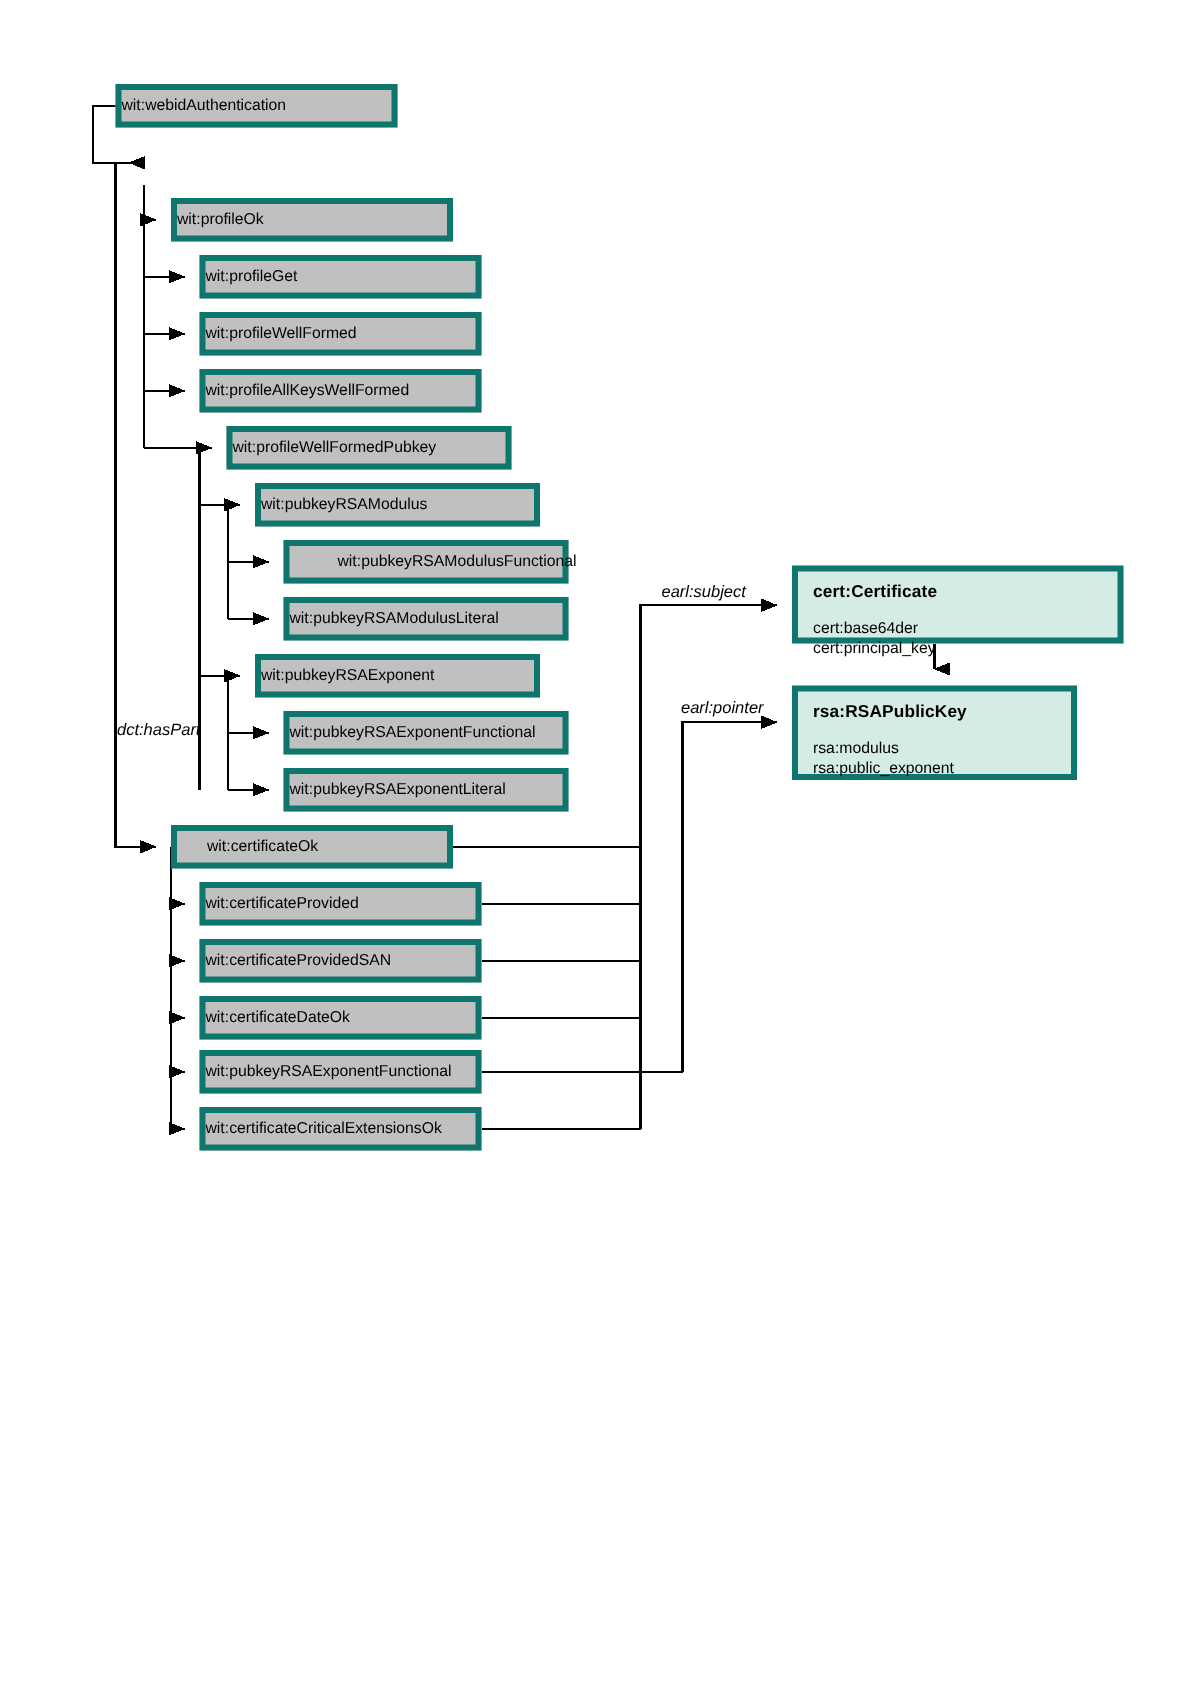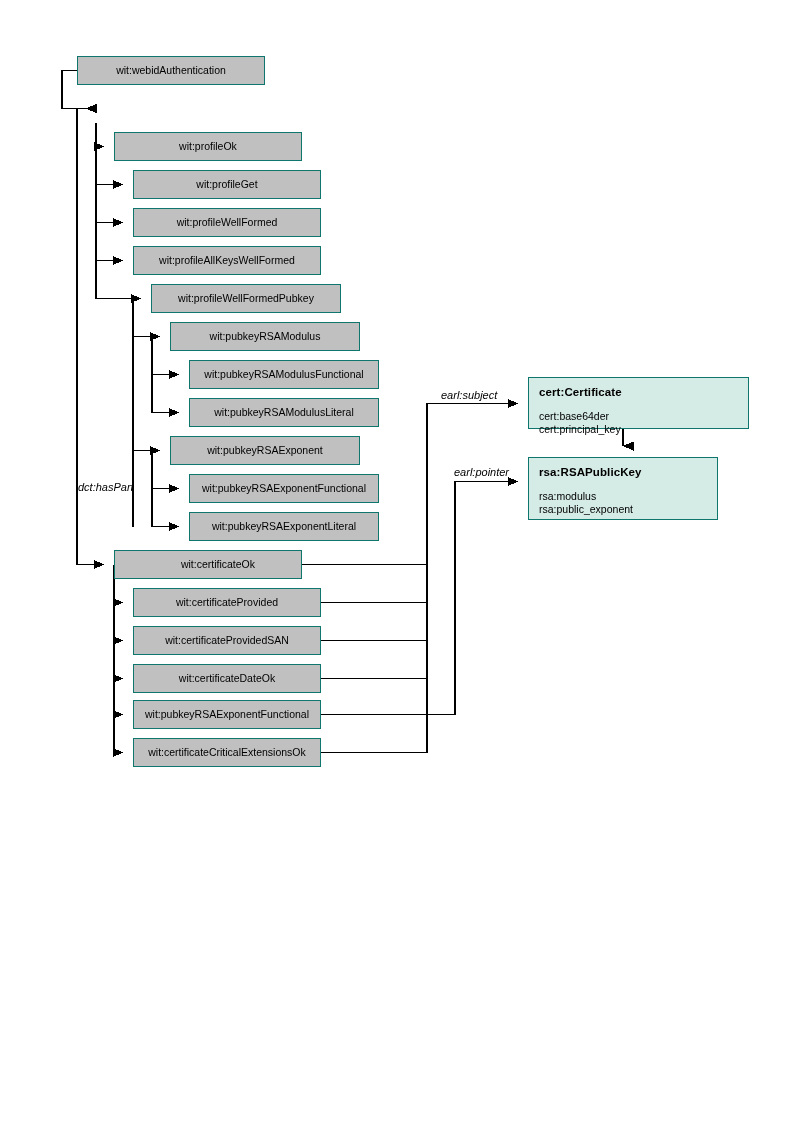--- a/index.html
+++ b/index.html
@@ -6,22 +6,22 @@
   body{
     width:794px;height:1123px;background:#ffffff;
     font-family:"Liberation Sans","DejaVu Sans",sans-serif;
     -webkit-font-smoothing:antialiased;
   }
   #canvas{position:relative;width:794px;height:1123px;overflow:hidden;}
   svg#wires{position:absolute;left:0;top:0;width:794px;height:1123px;}
 
   .node{
     position:absolute;box-sizing:border-box;
-    border:1px solid #0f766e;
-    display:flex;align-items:center;justify-content:center;
+    border:4px solid #0f766e;
+    display:flex;align-items:center;justify-content:flex-start;
     font-size:10.5px;color:#000000;line-height:1.1;
     text-align:center;
   }
   .node.gray{background:#c0c0c0;}
   .node.cyan{
     background:#d5ebe6;display:block;padding:8px 10px 6px 10px;
     text-align:left;
   }
   .cyan .title{font-weight:bold;font-size:11.5px;letter-spacing:.1px;}
   .cyan .props{margin-top:11px;font-size:10.5px;line-height:1.25;}
@@ -109,21 +109,21 @@
   </div>
   <div class="node gray" style="left:133px;top:246px;width:188px;height:29px;">
     <span>wit:profileAllKeysWellFormed</span>
   </div>
   <div class="node gray" style="left:151px;top:284px;width:190px;height:29px;">
     <span>wit:profileWellFormedPubkey</span>
   </div>
   <div class="node gray" style="left:170px;top:322px;width:190px;height:29px;">
     <span>wit:pubkeyRSAModulus</span>
   </div>
-  <div class="node gray" style="left:189px;top:360px;width:190px;height:29px;">
+  <div class="node gray" style="left:189px;top:360px;width:190px;height:29px;padding-left:32px;">
     <span>wit:pubkeyRSAModulusFunctional</span>
   </div>
   <div class="node gray" style="left:189px;top:398px;width:190px;height:29px;">
     <span>wit:pubkeyRSAModulusLiteral</span>
   </div>
   <div class="node gray" style="left:170px;top:436px;width:190px;height:29px;">
     <span>wit:pubkeyRSAExponent</span>
   </div>
   <div class="node gray" style="left:189px;top:474px;width:190px;height:29px;">
     <span>wit:pubkeyRSAExponentFunctional</span>

